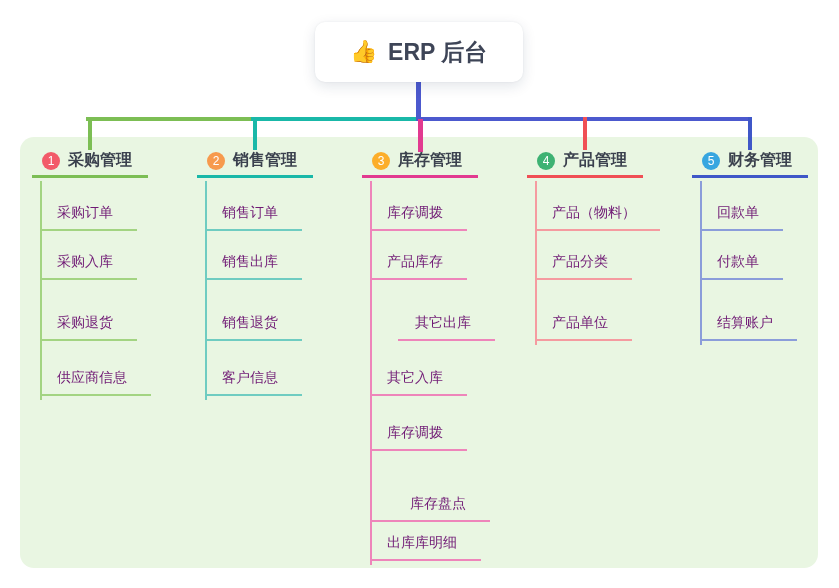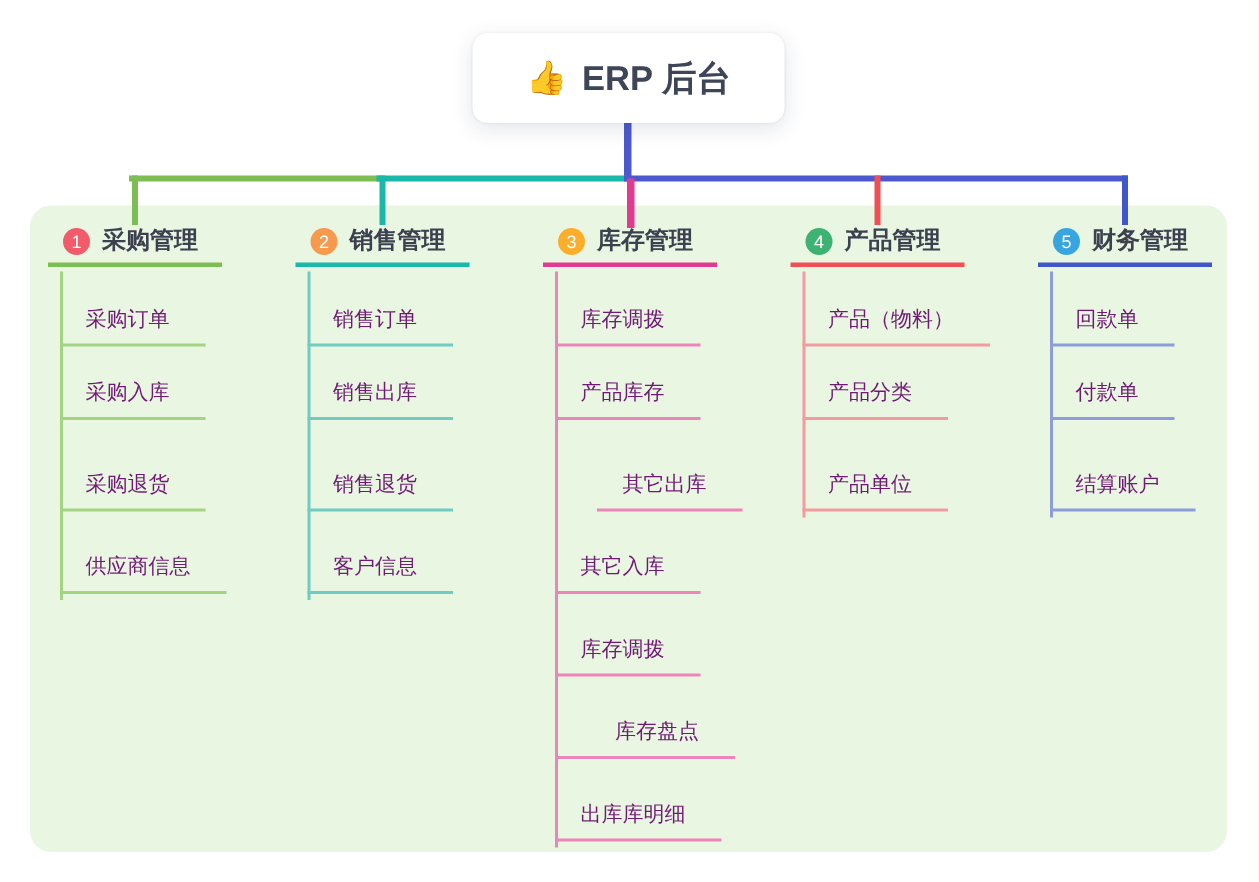--- a/index.html
+++ b/index.html
@@ -62,21 +62,21 @@
   .n7 .spine{height:384px;}
 
   .child{
     position:absolute;left:8px;height:35px;box-sizing:border-box;
     border-bottom:2px solid #999;
     display:flex;align-items:flex-end;
     padding:0 24px 7px 17px;white-space:nowrap;
     font-size:14px;color:#701a75;width:max-content;
   }
   .c0{top:59px;} .c1{top:108px;text-align:center;} .c2{top:169px;} .c3{top:224px;text-align:center;}
-  .c4{top:279px;} .c5{top:334px;padding-left:40px;} .c6{top:389px;}
+  .c4{top:279px;} .c5{top:350px;padding-left:40px;} .c6{top:389px;}
 </style>
 </head>
 <body>
 
 <div class="stage">
 
   <div class="panel" style="background-color: rgb(233, 246, 226);"></div>
 
   <div class="line trunk" style="background-color: rgb(76, 89, 206);"></div>
   <div class="line hseg-green" style="background-color: rgb(124, 190, 84);"></div>

